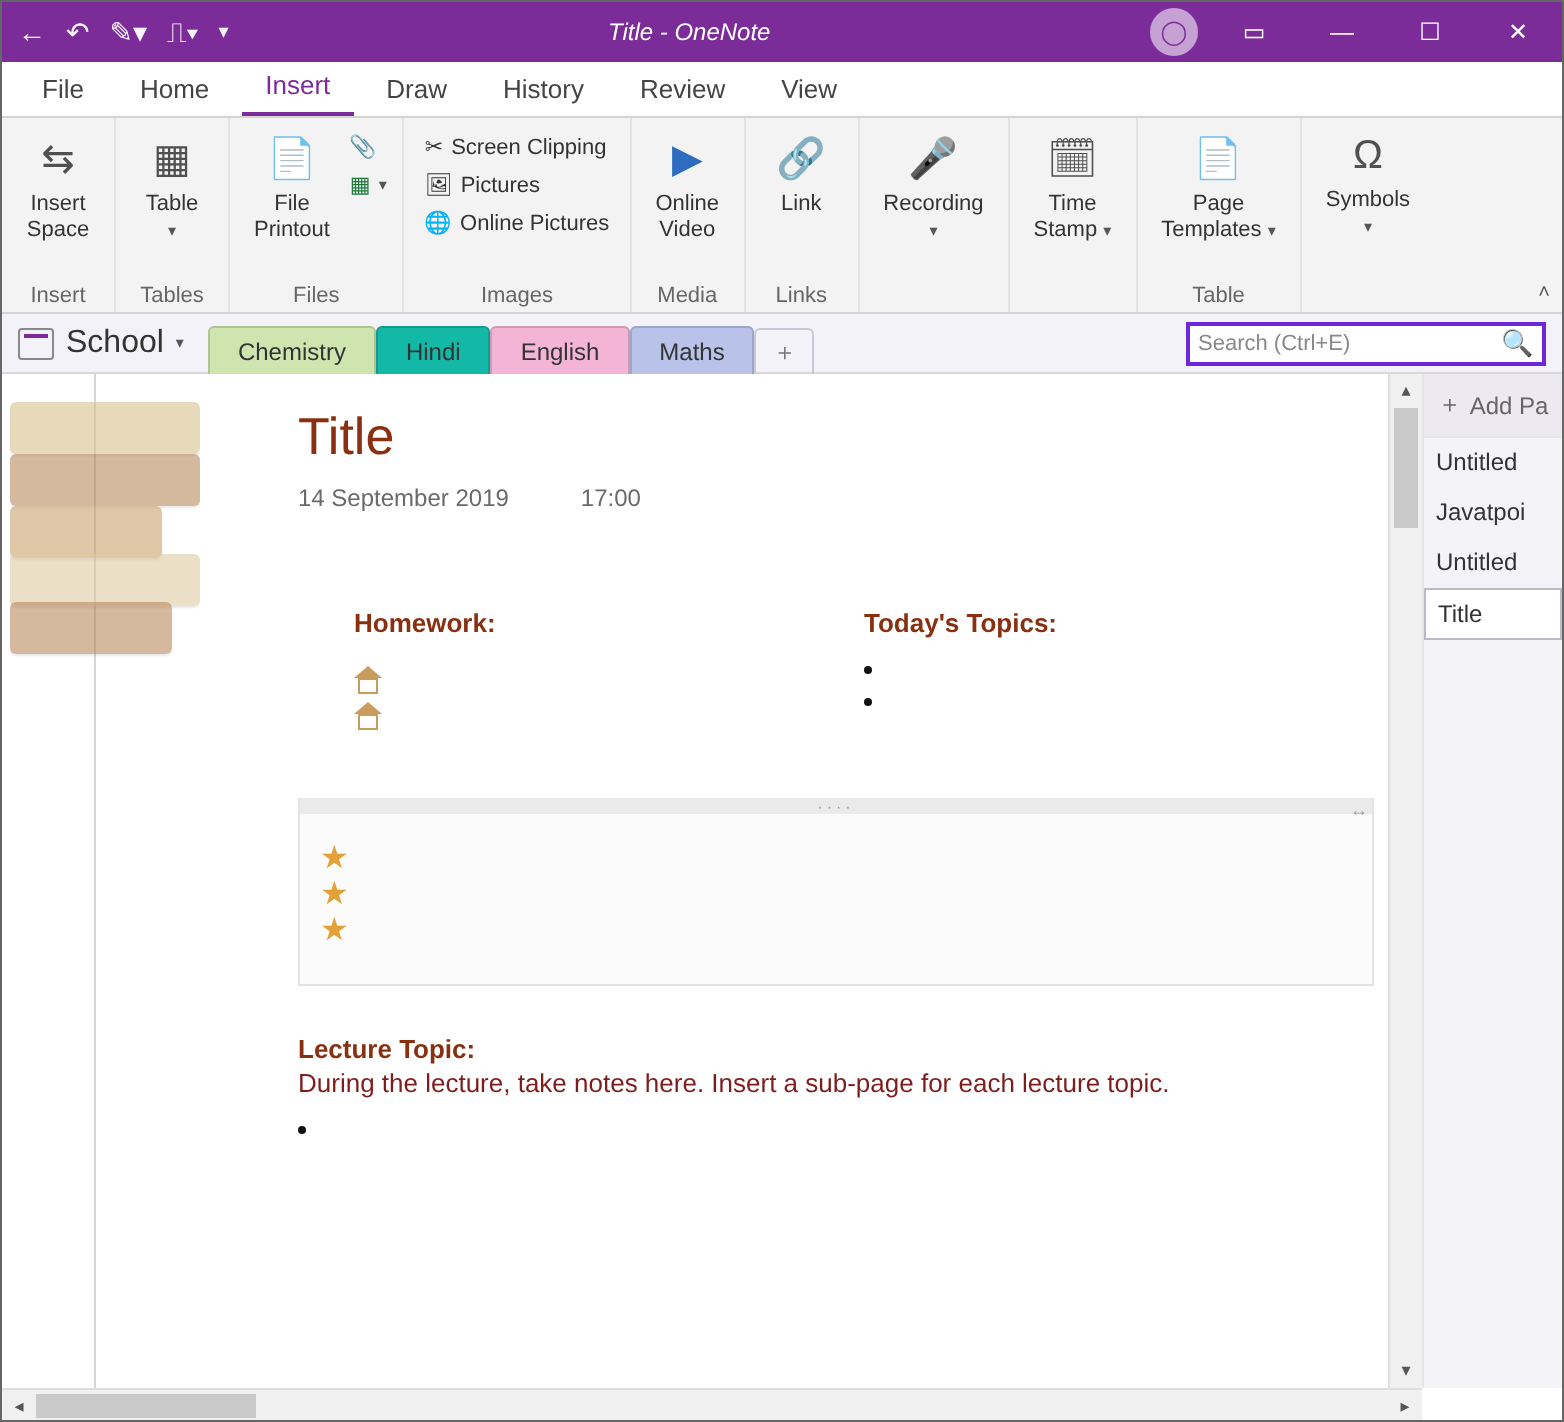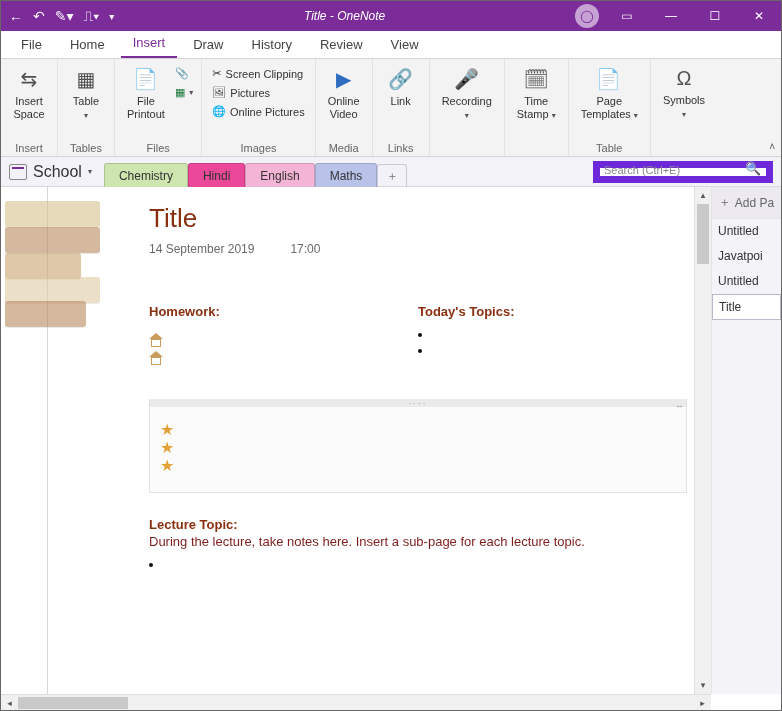--- a/index.html
+++ b/index.html
@@ -25,36 +25,36 @@
   .arrow { font-size:8px; color:#555;}
   .stack {display:flex; flex-direction:column; gap:2px; padding-top:2px;}
   .collapse {position:absolute; right:6px; bottom:4px; font-size:10px; color:#555;}
   .nbbar { height:30px; background:#f3f2f8; border-bottom:1px solid #d9d9d9; display:flex; align-items:center; padding:0 8px; position:relative;}
   .notebook { display:flex; align-items:center; gap:6px; font-size:16px; color:#333; padding-right:8px;}
   .nbicon {width:18px;height:16px;border:1px solid #888;border-radius:2px;position:relative;display:inline-block;}
   .nbicon:before{content:"";position:absolute;left:2px;top:2px;right:2px;height:2px;background:#7b2c99;}
   .sect-tabs{display:flex; align-items:flex-end; height:30px; margin-left:4px;}
   .stab{padding:5px 14px 5px 14px; font-size:12px; border-top-left-radius:3px;border-top-right-radius:3px; border:1px solid rgba(0,0,0,.15); border-bottom:none; margin-right:0px; position:relative; top:1px;}
   .stab.add{background:transparent;border:1px solid #c8c8d8;border-bottom:none;padding:3px 8px;color:#777;}
-  .searchbox{margin-left:auto; width:180px; height:22px; border:7px solid #6d28d9; display:flex; align-items:flex-end; padding:0 4px; font-size:11px; color:#888; background:#fff;}
+  .searchbox{margin-left:auto; width:180px; height:22px; border:2px solid #6d28d9; display:flex; align-items:center; padding:0 4px; font-size:11px; color:#888; background:#fff;}
   .searchbox .mag{margin-left:auto;font-size:13px;color:#555;}
   .main { display:flex; height:calc(711px - 30px - 28px - 98px - 30px - 18px);}
   .page { flex:1; position:relative; overflow:hidden; background:#fff;}
   .pagepanel {width:70px; border-left:1px solid #e5e5e5; background:#f4f4f8; display:flex; flex-direction:column;}
   .addpage{height:32px;border-bottom:1px solid #e5e5e5;display:flex;align-items:center;justify-content:center;color:#666;font-size:12px;gap:4px;background:#eceaf0;}
   .plist .pitem{padding:5px 6px;font-size:12px;color:#333;border-bottom:1px solid transparent;white-space:nowrap;overflow:hidden;}
   .plist .pitem.sel{background:#fff;border:1px solid #b9b9c7;}
   .marginline{position:absolute;left:46px;top:0;bottom:0;width:1px;background:#d6d6d6;}
   .bookstack{position:absolute;left:4px;top:8px;width:95px;height:140px;overflow:hidden;}
   .book{position:absolute;left:0;right:0;height:26px;border-radius:3px;box-shadow:0 1px 1px rgba(0,0,0,.15);opacity:.6;}
   .note{position:absolute;left:148px;top:16px;right:24px;}
   .ptitle{font-size:26px;color:#893011;font-weight:400;}
   .pmeta{color:#6a6a6a;font-size:12px;margin-top:8px;display:flex;gap:36px;}
   .sectitle{color:#893011;font-weight:600;font-size:13px;}
-  .row{display:flex;margin-top:48px;}
+  .row{display:flex;margin-top:48px;margin-left:28px;}
   .col{flex:1;}
   .bullets{margin:8px 0 0 14px;}
   .bullets li{font-size:12px;color:#111;margin:2px 0;}
   .homebox{margin-top:14px;display:flex;flex-direction:column;gap:4px;}
   .house{width:14px;height:14px;position:relative;}
   .house:before{content:"";position:absolute;left:0;right:0;top:0;height:0;border-left:7px solid transparent;border-right:7px solid transparent;border-bottom:6px solid #c99b5d;}
   .house:after{content:"";position:absolute;left:2px;right:2px;top:6px;bottom:0;border:1px solid #c99b5d;}
   .impbox{border:1px solid #e3e3e3;background:#fbfbfb;margin-top:34px;padding:14px 10px 18px 10px;position:relative;}
   .impbox .handle{position:absolute;top:-1px;left:0;right:0;height:8px;background:#eaeaea;text-align:center;font-size:8px;color:#999;letter-spacing:2px;}
   .impbox .drag{position:absolute;top:0;right:2px;font-size:9px;color:#999;}
@@ -224,21 +224,21 @@
 </div>
 
 <div class="nbbar">
   <div class="notebook">
     <span class="nbicon"></span>
     <span>School</span>
     <span class="arrow">▾</span>
   </div>
   <div class="sect-tabs">
     <div class="stab" style="background:#cfe5b0">Chemistry</div>
-    <div class="stab" style="background:#ec4899">Hindi</div>
+    <div class="stab" style="background:#14b8a6">Hindi</div>
     <div class="stab" style="background:#f4b4d6">English</div>
     <div class="stab" style="background:#b9c3ea">Maths</div>
     <div class="stab add">＋</div>
   </div>
   <div class="searchbox">
     <span>Search (Ctrl+E)</span>
     <span class="mag">🔍</span>
   </div>
 </div>
 

